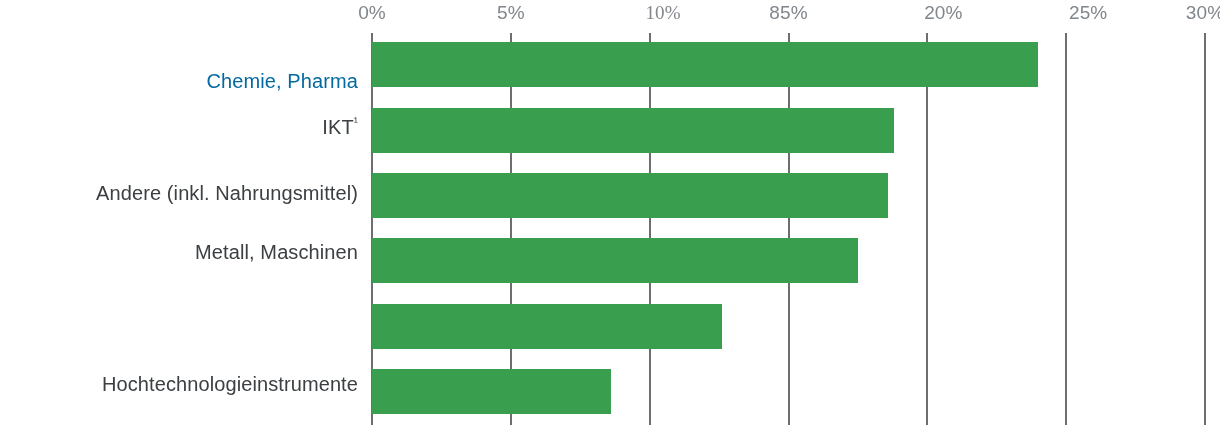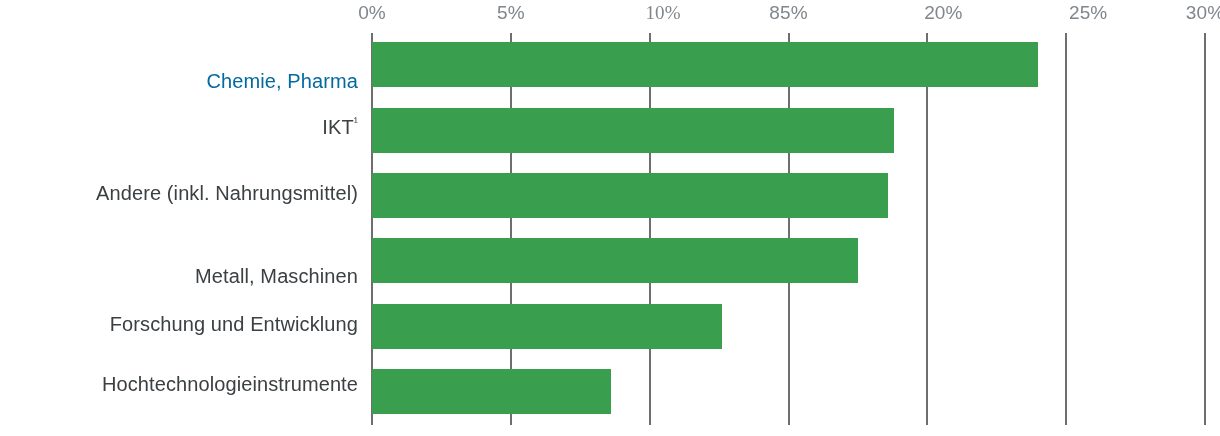--- a/index.html
+++ b/index.html
@@ -118,22 +118,21 @@
       <div class="gridline" style="left: 415.5px; background: rgb(110, 110, 110);"></div>
       <div class="gridline" style="left: 554.333px; background: rgb(110, 110, 110);"></div>
       <div class="gridline" style="left: 693.167px; background: rgb(110, 110, 110);"></div>
       <div class="gridline" style="left: 832px; background: rgb(110, 110, 110);"></div>
     </div>
 
   <div class="cat-labels" id="cat-labels">
       <div class="cat-label" style="top: 18.6667px; color: #0369a1; margin-top: 18px;">Chemie, Pharma</div>
       <div class="cat-label" style="top: 83px; color: rgb(60, 64, 67);">IKT<sup>¹</sup></div>
       <div class="cat-label" style="top: 149.333px; color: rgb(60, 64, 67);">Andere (inkl. Nahrungsmittel)</div>
-      <div class="cat-label" style="top: 232px; color: rgb(60, 64, 67);">Metall, Maschinen</div>
-      <div class="cat-label" style="top: 280px; color: rgb(60, 64, 67);">Forschung und Entwicklung</div>
+      <div class="cat-label" style="top: 208px; color: rgb(60, 64, 67);">Metall, Maschinen</div>
       <div class="cat-label" style="top: 340px; color: rgb(60, 64, 67);">Hochtechnologieinstrumente</div>
     </div>
 
   <div class="bars" id="bars">
       <div class="bar" style="width: 666.4px; top: 9.16667px; height: 45px; background: rgb(58, 158, 79);"></div>
       <div class="bar" style="width: 522.013px; top: 74.5px; height: 45px; background: rgb(58, 158, 79);"></div>
       <div class="bar" style="width: 516.46px; top: 139.833px; height: 45px; background: rgb(58, 158, 79);"></div>
       <div class="bar" style="width: 485.917px; top: 205.167px; height: 45px; background: rgb(58, 158, 79);"></div>
       <div class="bar" style="width: 349.86px; top: 270.5px; height: 45px; background: rgb(58, 158, 79);"></div>
       <div class="bar" style="width: 238.793px; top: 335.833px; height: 45px; background: rgb(58, 158, 79);"></div>

